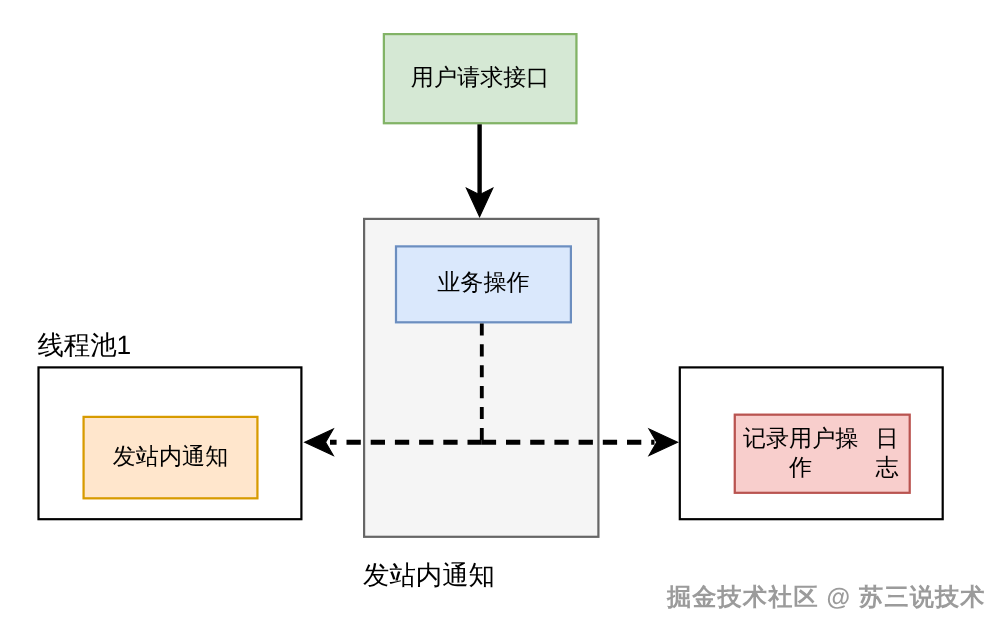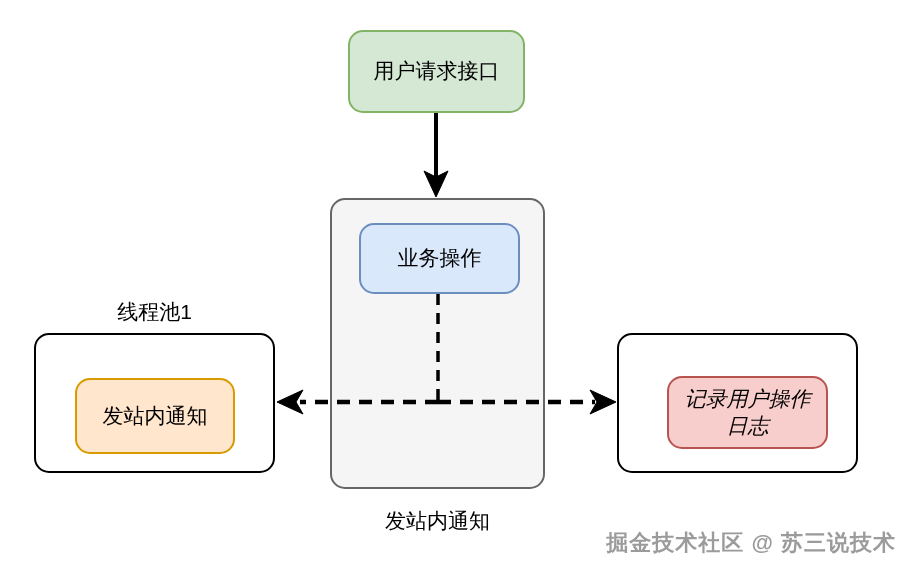--- a/index.html
+++ b/index.html
@@ -10,34 +10,32 @@
     font-family: "Liberation Sans", "DejaVu Sans", sans-serif;
     overflow: hidden;
   }
   .node {
     position: absolute;
     display: flex; align-items: center; justify-content: center;
     text-align: center;
     font-size: 21px; color: #000000;
     box-sizing: border-box;
     line-height: 1.25;
-    border-radius: 15px;
   }
   .node-green  { background: var(--green-fill);  border: 2px solid var(--green-stroke);  }
   .node-blue   { background: var(--blue-fill);   border: 2px solid var(--blue-stroke);   }
   .node-orange { background: var(--orange-fill); border: 2px solid var(--orange-stroke); margin-top: 12px; }
   .node-red    { background: var(--red-fill);    border: 2px solid var(--red-stroke);
-                 flex-direction: column; font-style: italic; }
+                 flex-direction: row; }
   .node-container { background: var(--container-fill); border: 2px solid var(--container-stroke); }
   .node-plain  { background: var(--plain-fill);  border: 2px solid var(--plain-stroke);  }
 
   .pool-label, .bottom-label {
     position: absolute;
-    text-align: center;
-    font-size: 21px; color: #000000;
+    font-size: 24px; color: #000000;
   }
   #arrow-layer {
     position: absolute; left: 0; top: 0;
     width: 912px; height: 572px;
     pointer-events: none;
   }
   #watermark {
     position: absolute;
     right: 16px; top: 528px;
     font-size: 22px;

